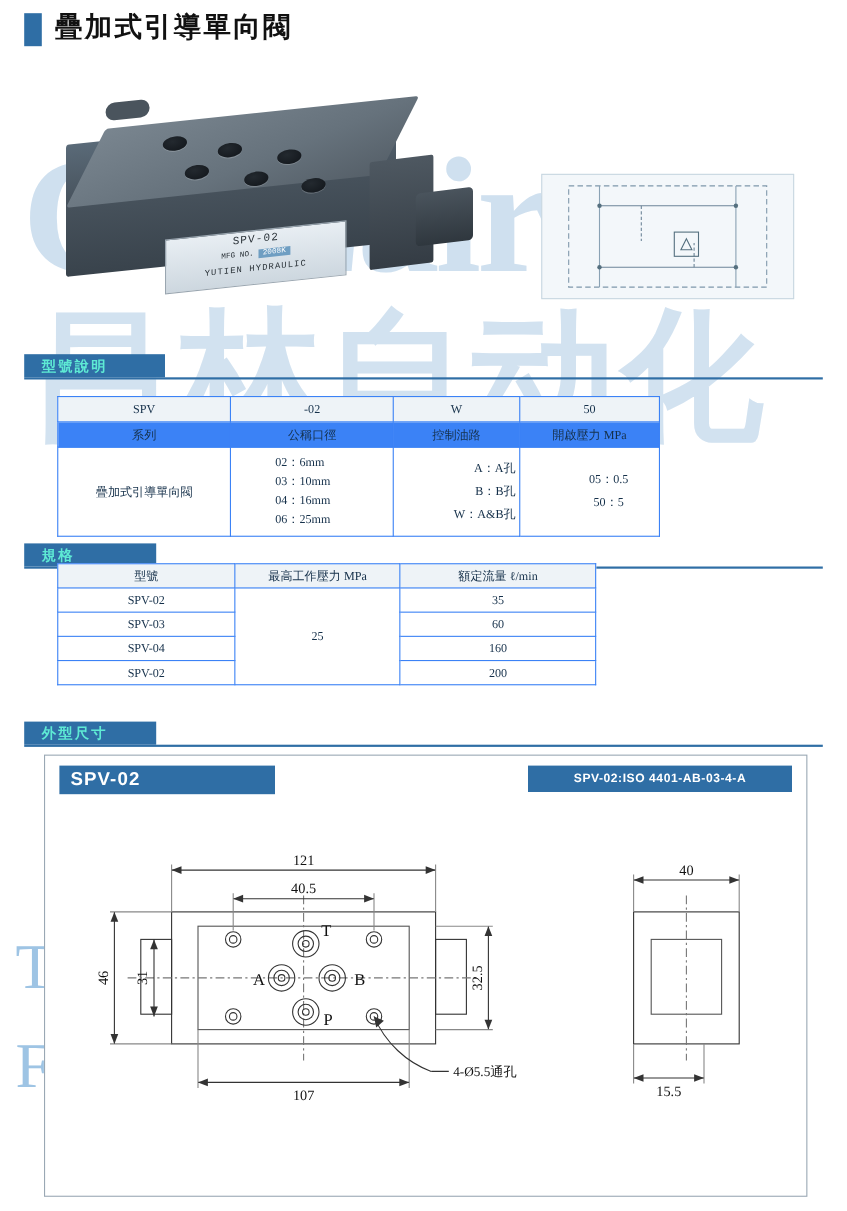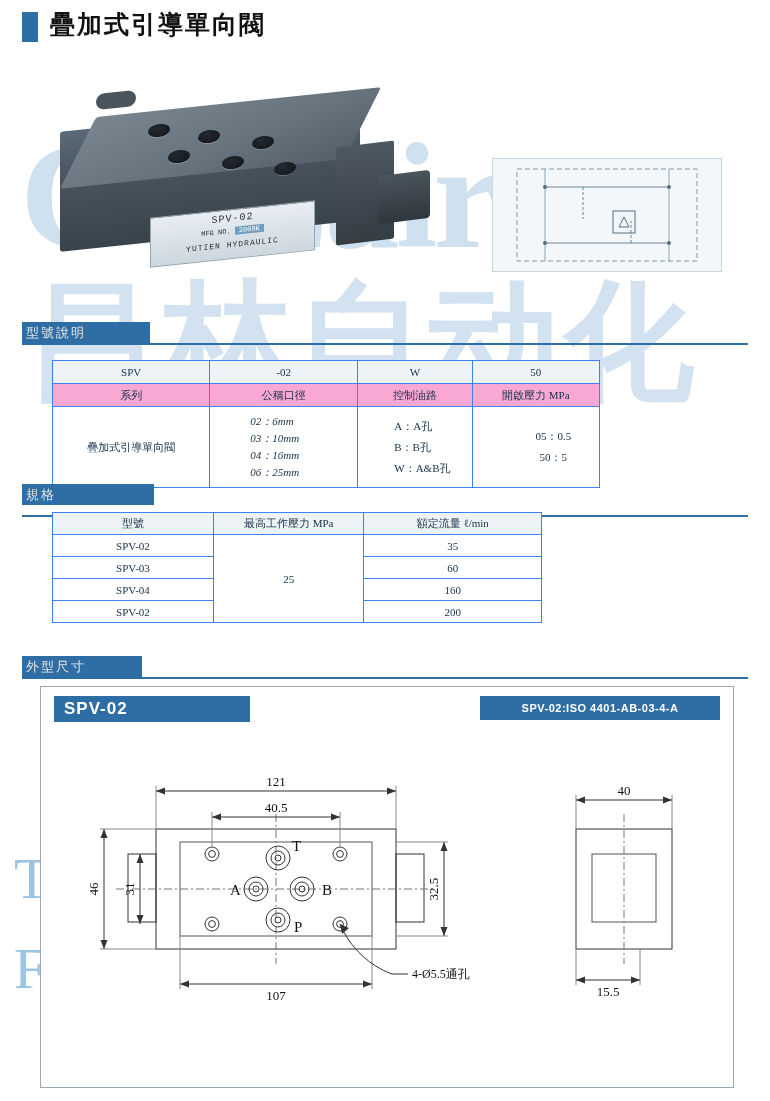--- a/index.html
+++ b/index.html
@@ -85,27 +85,27 @@
     width: 16px;
     height: 30px;
     background: #2f6ea5;
   }
 
   
   .sec-head {
     position: absolute;
     height: 21px;
     background: #2f6ea5;
-    color: #e5e5e5;
+    color: #5eead4;
     font-size: 13px;
-    font-weight: normal;
+    font-weight: bold;
     letter-spacing: 2px;
     display: flex;
     align-items: center;
-    padding-left: 4px;
+    padding-left: 16px;
     box-sizing: border-box;
   }
   .sec-underline {
     position: absolute;
     height: 2px;
     background: #2f6ea5;
   }
 
   
   .photo-area {
@@ -221,27 +221,27 @@
     background: #ffffff;
   }
   table.tbl td, table.tbl th {
     border: 1px solid #3b82f6;
     text-align: center;
     font-weight: normal;
     color: #15304a;
     padding: 2px 3px;
   }
   .hdr-row td { background: #eef3f7; height: 18px; }
-  .sub-row td { background: #f9a8d4; height: 18px; }
+  .sub-row td { background: #3b82f6; height: 18px; }
 
   
   #model-table { left: 52px; top: 360px; width: 548px; }
   #model-table td { font-family: "Liberation Serif", serif; }
-  #model-table .cell-list { text-align: left; padding-left: 40px; line-height: 17px; font-style: italic; }
-  #model-table .cell-list2 { text-align: left; padding-left: 36px; line-height: 21px; }
+  #model-table .cell-list { text-align: left; padding-left: 40px; line-height: 17px; }
+  #model-table .cell-list2 { text-align: right; padding-left: 36px; line-height: 21px; }
   #model-table .cell-list3 { text-align: center; padding-left: 38px; line-height: 21px; }
 
   
   #spec-table { left: 52px; top: 512px; width: 490px; }
   #spec-table td { height: 17px; font-family: "Liberation Serif", serif; }
 
   
   .dim-frame {
     position: absolute;
     left: 40px;
@@ -377,21 +377,21 @@
         <div>W：A&amp;B孔</div>
       </td>
       <td class="cell-list3">
         <div>05：0.5</div>
         <div>50：5</div>
       </td>
     </tr>
   </tbody>
     </table>
 
-  <div class="sec-head" style="left:22px; top:484px; width:132px;">規格</div>
+  <div class="sec-head" style="left:22px; top:494px; width:120px;">規格</div>
   <div class="sec-underline" style="left:22px; top:515px; width:726px;"></div>
 
   <table class="tbl" id="spec-table">
     <tbody>
         <tr class="hdr-row">
       <td style="width:148px;">型號</td>
       <td style="width:138px;">最高工作壓力  MPa</td>
       <td style="width:164px;">額定流量 ℓ/min</td>
     </tr>
     <tr>

